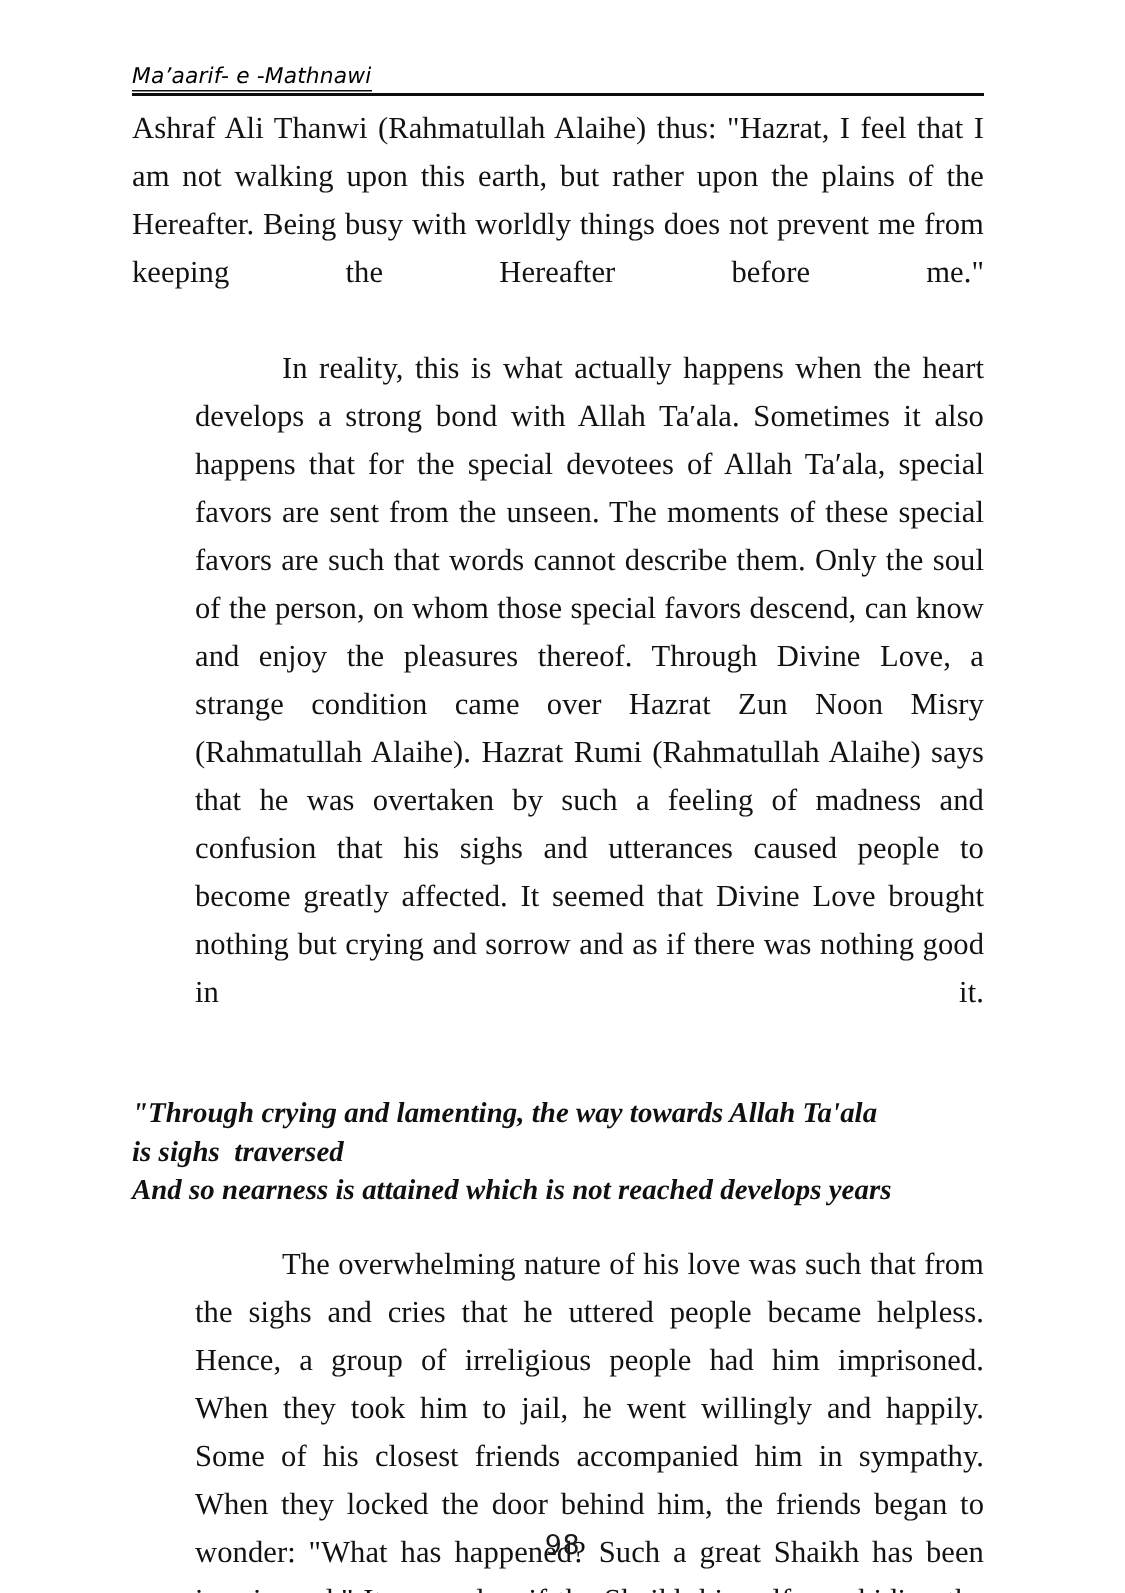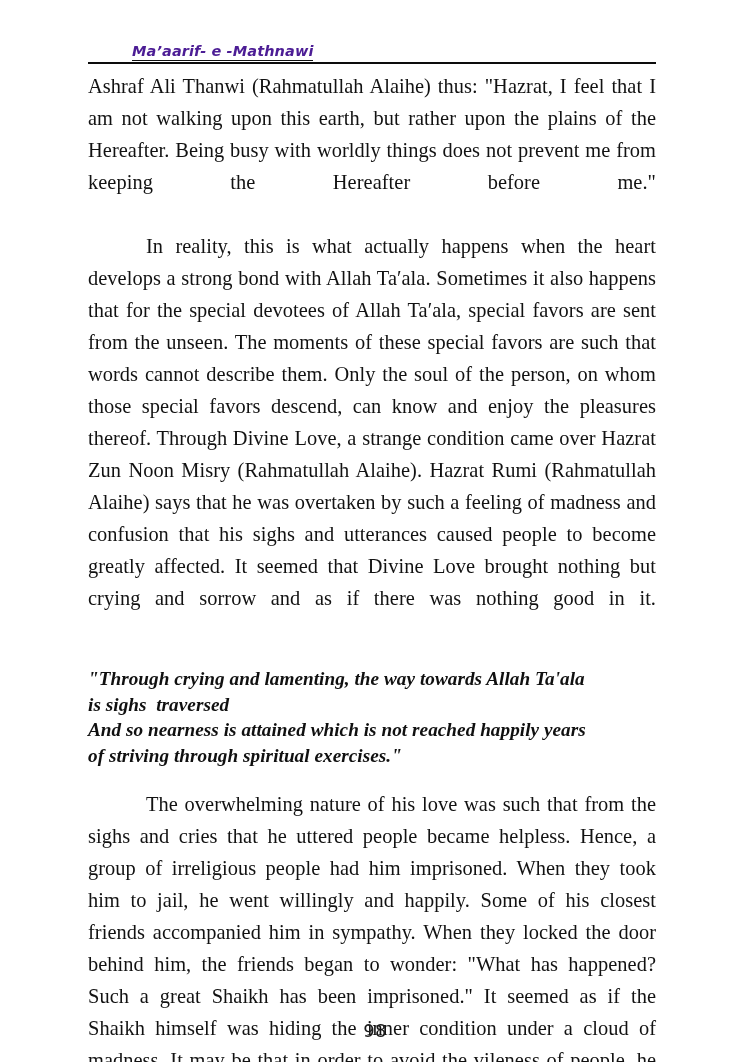--- a/index.html
+++ b/index.html
@@ -31,29 +31,28 @@
   .header-block {
     position: absolute;
     left: 88px;
     top: 42px;
     width: 568px;
   }
   .header-title {
     font-family: "DejaVu Sans", "Liberation Sans", sans-serif;
     font-style: italic;
     font-size: 14.5px;
-    font-weight: 700;
+    font-weight: 400;
     letter-spacing: 0.1px;
-    color: #4c1d95;
+    color: #000000;
     line-height: 1.0;
     display: inline-block;
     border-bottom: 1.4px solid #101010;
     padding-bottom: 1px;
     white-space: pre;
-    margin-left: 44px;
   }
   .header-rule {
     margin-top: 1px;
     width: 568px;
     height: 2.6px;
     background: #0c0c0c;
   }
 
   
   .text-column {
@@ -69,20 +68,21 @@
     text-justify: inter-word;
     font-size: 20.4px;
     line-height: 32px;
     letter-spacing: 0.05px;
     word-spacing: 0.3px;
     color: #121212;
     hyphens: none;
   }
   p.body-par.indent {
     text-indent: 58px;
+    margin-left: 42px;
   }
   p.body-par + p.body-par {
     margin-top: 0;
   }
 
   
   p.body-par::after {
     content: "";
     display: inline-block;
     width: 100%;
@@ -129,22 +129,21 @@
 
   <div class="text-column">
 
     <p class="body-par">Ashraf Ali Thanwi (Rahmatullah Alaihe) thus: "Hazrat, I feel that I am not walking upon this earth, but rather upon the plains of the Hereafter. Being busy with worldly things does not prevent me from keeping the Hereafter before me."</p>
 
     <p class="body-par indent">In reality, this is what actually happens when the heart develops a strong bond with Allah Ta′ala. Sometimes it also happens that for the special devotees of Allah Ta′ala, special favors are sent from the unseen. The moments of these special favors are such that words cannot describe them. Only the soul of the person, on whom those special favors descend, can know and enjoy the pleasures thereof. Through Divine Love, a strange condition came over Hazrat Zun Noon Misry (Rahmatullah Alaihe). Hazrat Rumi (Rahmatullah Alaihe) says that he was overtaken by such a feeling of madness and confusion that his sighs and utterances caused people to become greatly affected. It seemed that Divine Love brought nothing but crying and sorrow and as if there was nothing good in it.</p>
 
     <div class="verse-block">
       <p class="verse-line">"Through crying and lamenting, the way towards Allah Ta'ala</p>
       <p class="verse-line">is sighs  traversed</p>
-      <p class="verse-line">And so nearness is attained which is not reached happily years</p>
-      <p class="verse-line">of striving through spiritual exercises."</p>
+      <p class="verse-line">And so nearness is attained which is not reached develops years</p>
     </div>
 
     <p class="body-par indent">The overwhelming nature of his love was such that from the sighs and cries that he uttered people became helpless. Hence, a group of irreligious people had him imprisoned. When they took him to jail, he went willingly and happily. Some of his closest friends accompanied him in sympathy. When they locked the door behind him, the friends began to wonder: "What has happened? Such a great Shaikh has been imprisoned." It seemed as if the Shaikh himself was hiding the inner condition under a cloud of madness. It may be that in order to avoid the vileness of people, he preferred to go to jai1. Possibly, it may be that he had become fed up with the company of rational beings and presented himself as a mad one. Hence, all those friends who visited him in the jail, said to him:  "Respected Sir, we all are your sincere friends and</p>
 
   </div>
 
   <div class="page-number">98</div>
 
 </div>
 

